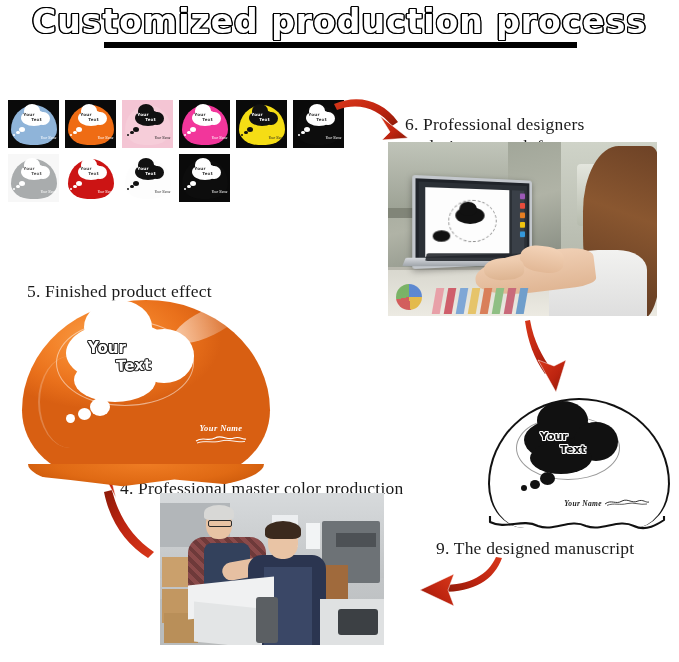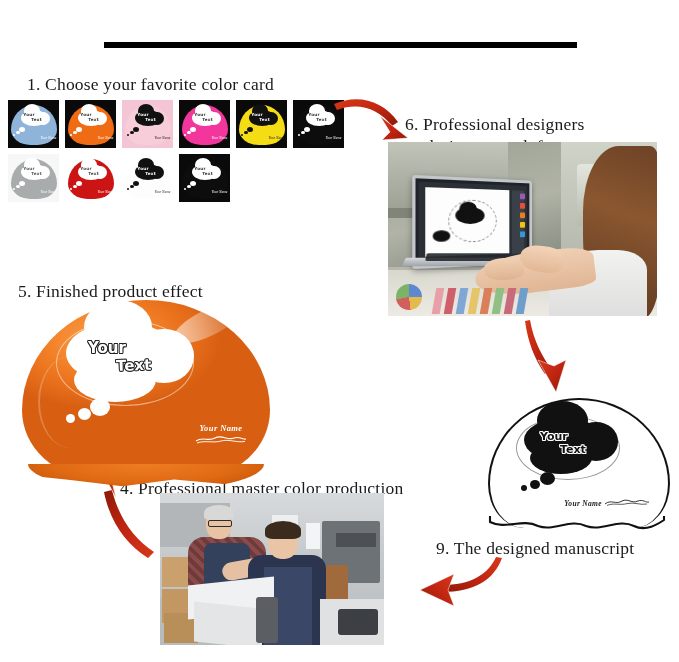--- a/index.html
+++ b/index.html
@@ -40,21 +40,21 @@
     font-size:17.5px;
     color:#1b1b1b;
     white-space:nowrap;
     letter-spacing:.2px;
   }
   #cap1{left:27px;top:74px;}
   #cap2{left:405px;top:113px;line-height:22px;white-space:normal;width:235px;}
   #cap2 .l2{display:block;padding-left:20px;}
   #cap3{left:436px;top:538px;}
   #cap4{left:120px;top:478px;}
-  #cap5{left:18px;top:281px;}
+  #cap5{left:27px;top:281px;}
 
   
   .cards{position:absolute;left:8px;top:100px;width:350px;}
   .card-row{display:flex;gap:6px;margin-bottom:6px;}
   .card{
     width:51px;height:48px;
     position:relative;
     overflow:hidden;
     flex:0 0 auto;
   }
@@ -318,23 +318,25 @@
   .a1{left:332px;top:92px;}
   .a2{left:524px;top:318px;}
   .a3{left:398px;top:556px;}
   .a4{left:76px;top:452px;}
 </style>
 </head>
 <body>
 
 <div class="stage">
 
+  <div class="title-wrap">
+    <div class="title">Customized production process</div>
+  </div>
   <div class="title-rule"></div>
 
-  <div class="caption" id="cap1">1. Choose your favorite color card</div>
 
   <div class="cards">
 
     <div class="card-row">
 
       <div class="card" style="background:#0a0a0a;">
         <div class="capshape" style="background:#8fb4d9;"></div>
         <div class="bub" style="background:#ffffff;"></div>
         <div class="dot1" style="background:#ffffff;"></div>
         <div class="dot2" style="background:#ffffff;"></div>

